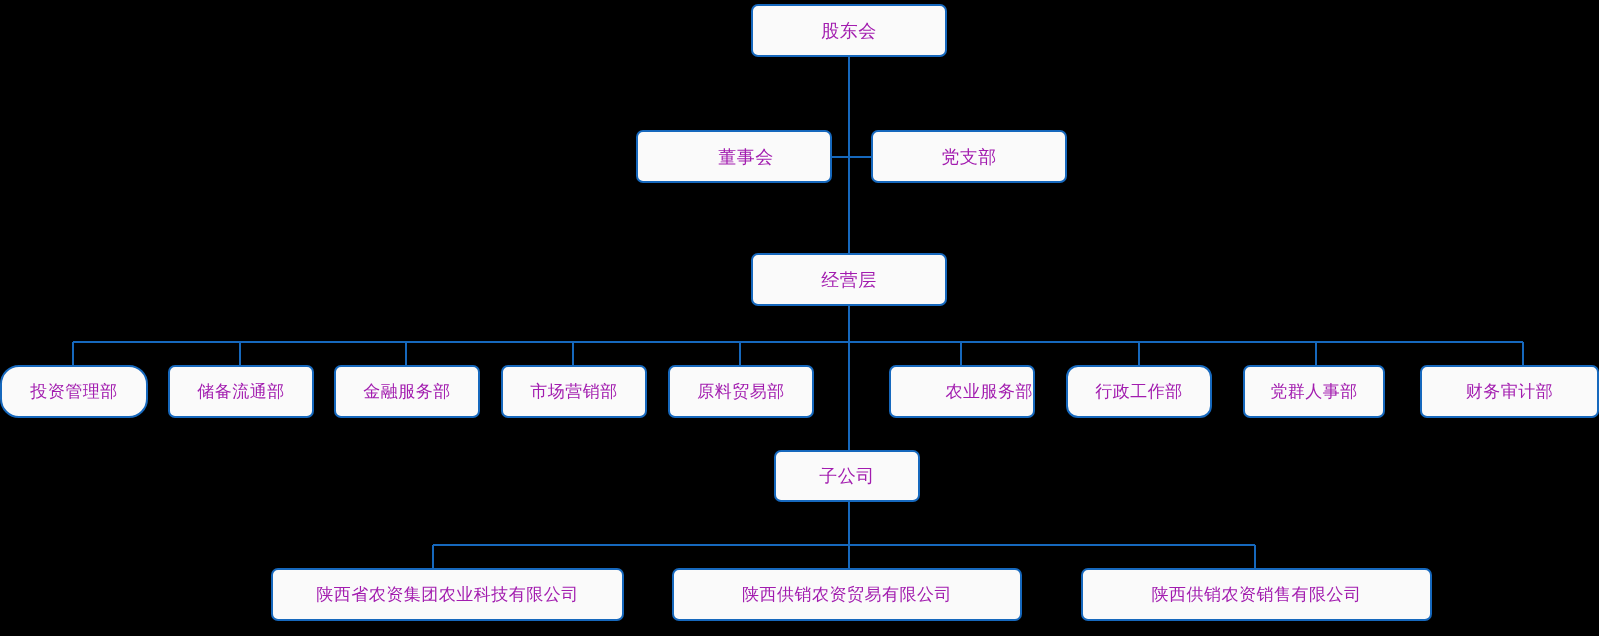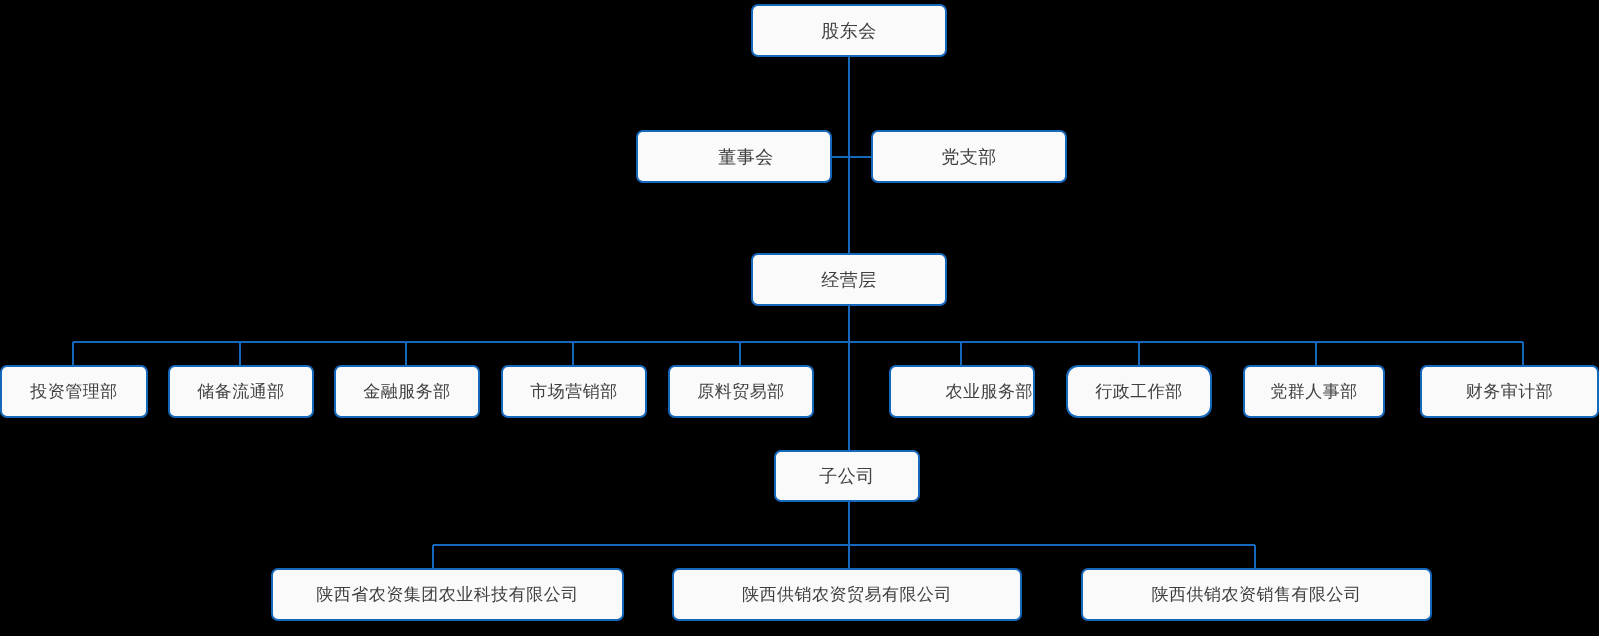--- a/index.html
+++ b/index.html
@@ -29,21 +29,21 @@
   }
   .node {
     position: absolute;
     box-sizing: border-box;
     background: #fafafa;
     border: 2px solid #1668bd;
     border-radius: 7px;
     display: flex;
     align-items: center;
     justify-content: center;
-    color: #404040;
+    color: #a21caf;
     font-size: 18px;
     line-height: 1;
     letter-spacing: 0.5px;
     white-space: nowrap;
     z-index: 2;
   }
   .node .label {
     display: block;
   }
   .node-sm { font-size: 17px; }
@@ -90,21 +90,21 @@
     <span class="label">董事会</span>
   </div>
   <div class="node" style="left:871px; top:130px; width:196px; height:53px;">
     <span class="label">党支部</span>
   </div>
 
   <div class="node" style="left:751px; top:253px; width:196px; height:53px;">
     <span class="label">经营层</span>
   </div>
 
-  <div class="node node-sm" style="left:0px; top:365px; width:148px; height:53px;">
+  <div class="node node-sm" style="left:0px; top:365px; width:148px; height:53px;border-radius:19px;">
     <span class="label">投资管理部</span>
   </div>
   <div class="node node-sm" style="left:168px; top:365px; width:146px; height:53px;">
     <span class="label">储备流通部</span>
   </div>
   <div class="node node-sm" style="left:334px; top:365px; width:146px; height:53px;">
     <span class="label">金融服务部</span>
   </div>
   <div class="node node-sm" style="left:501px; top:365px; width:146px; height:53px;">
     <span class="label">市场营销部</span>

